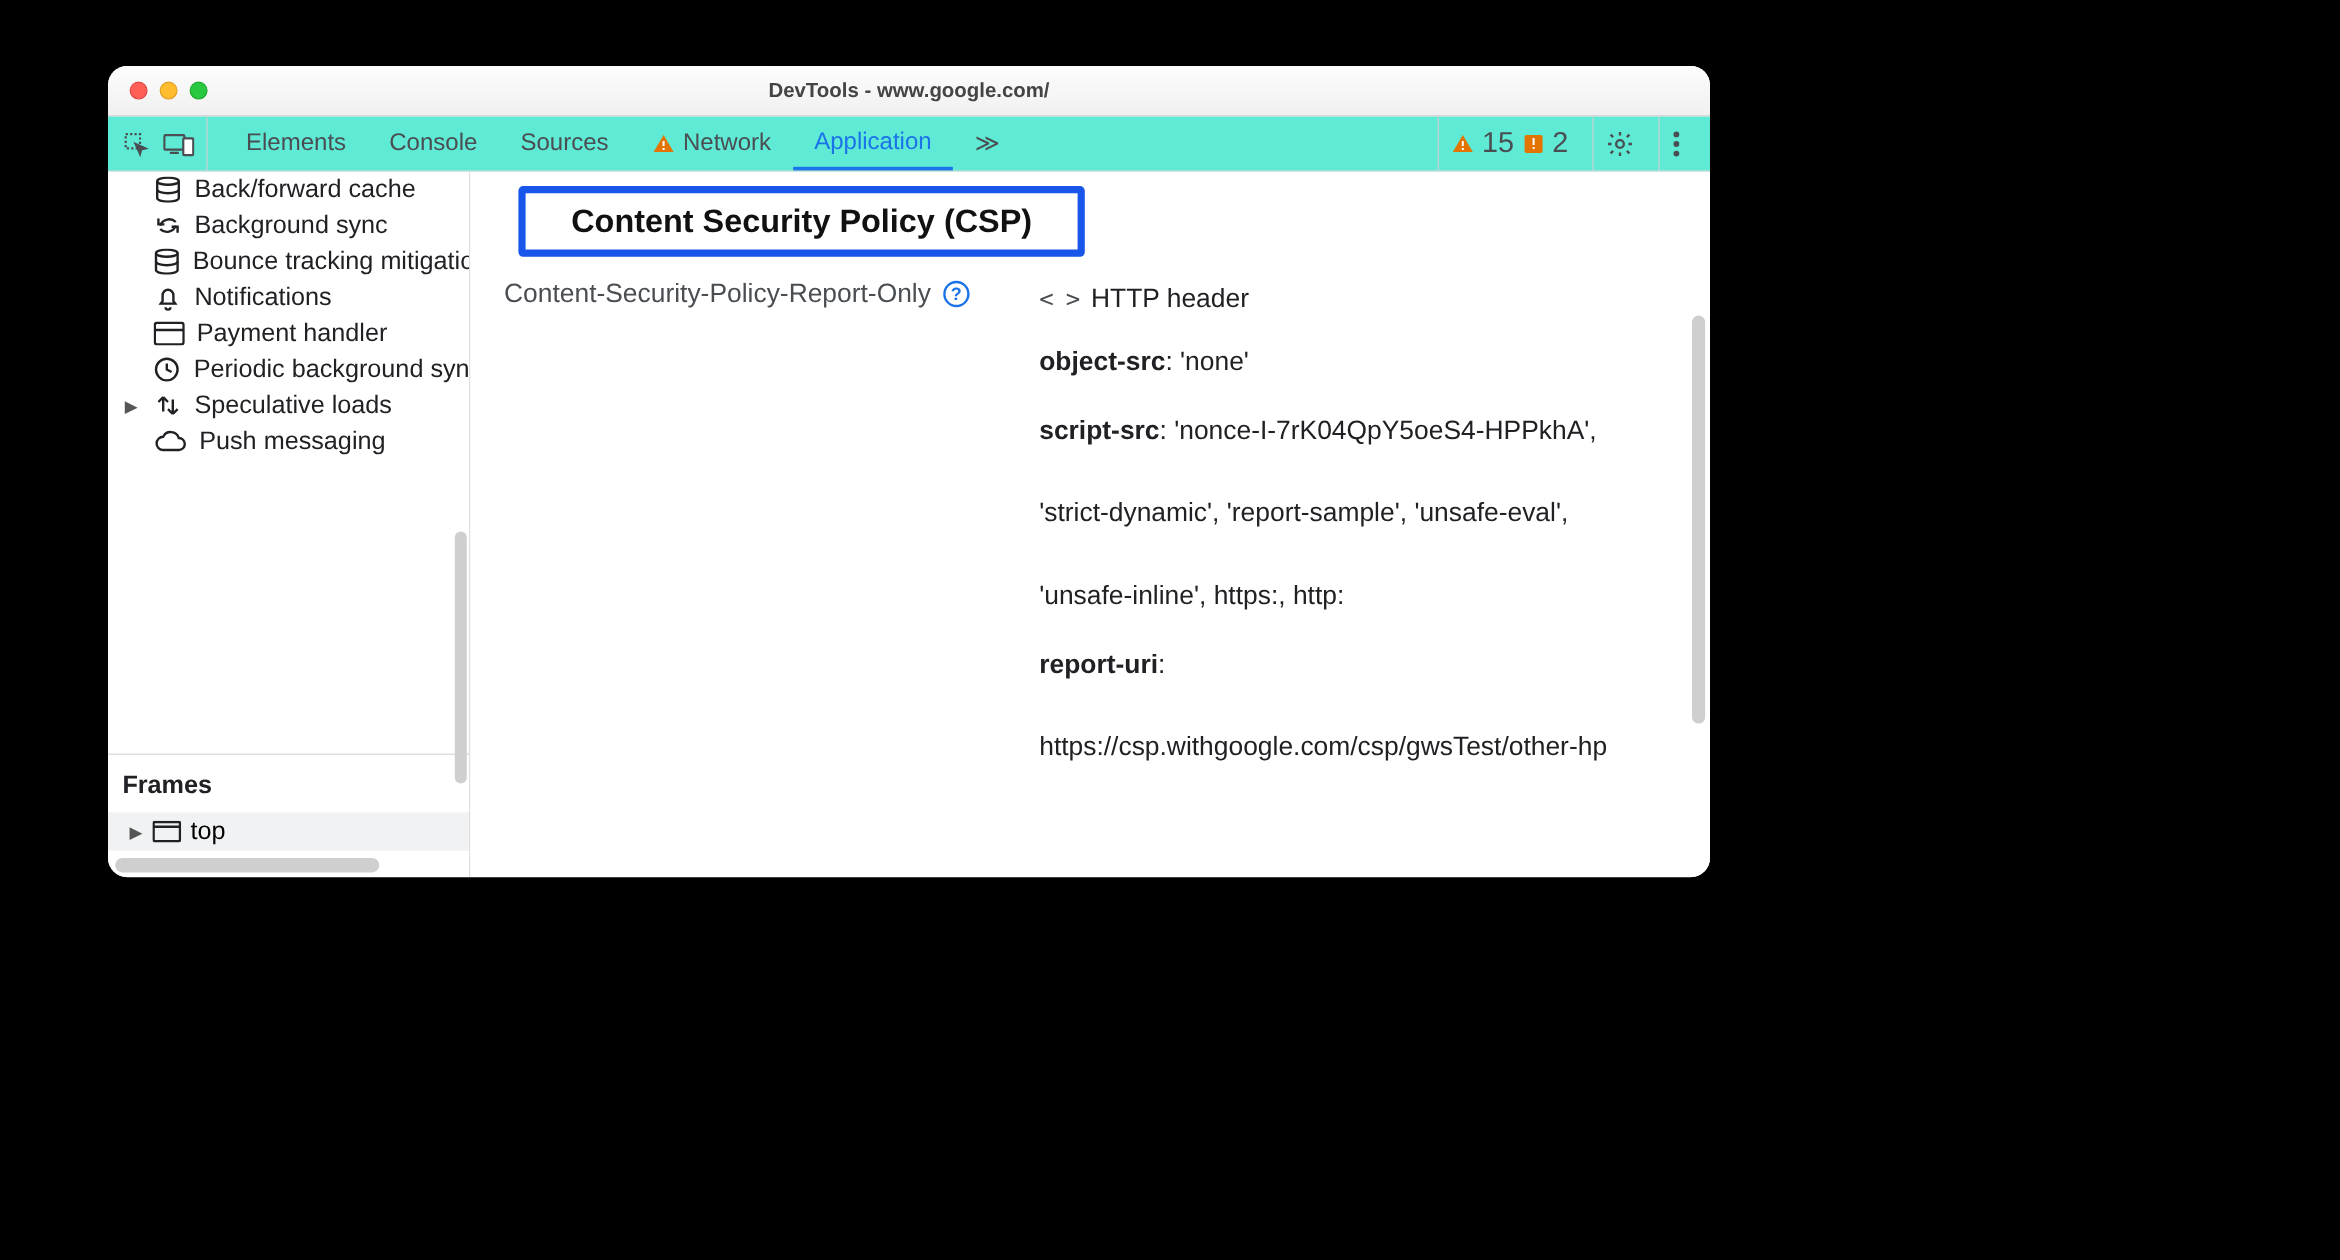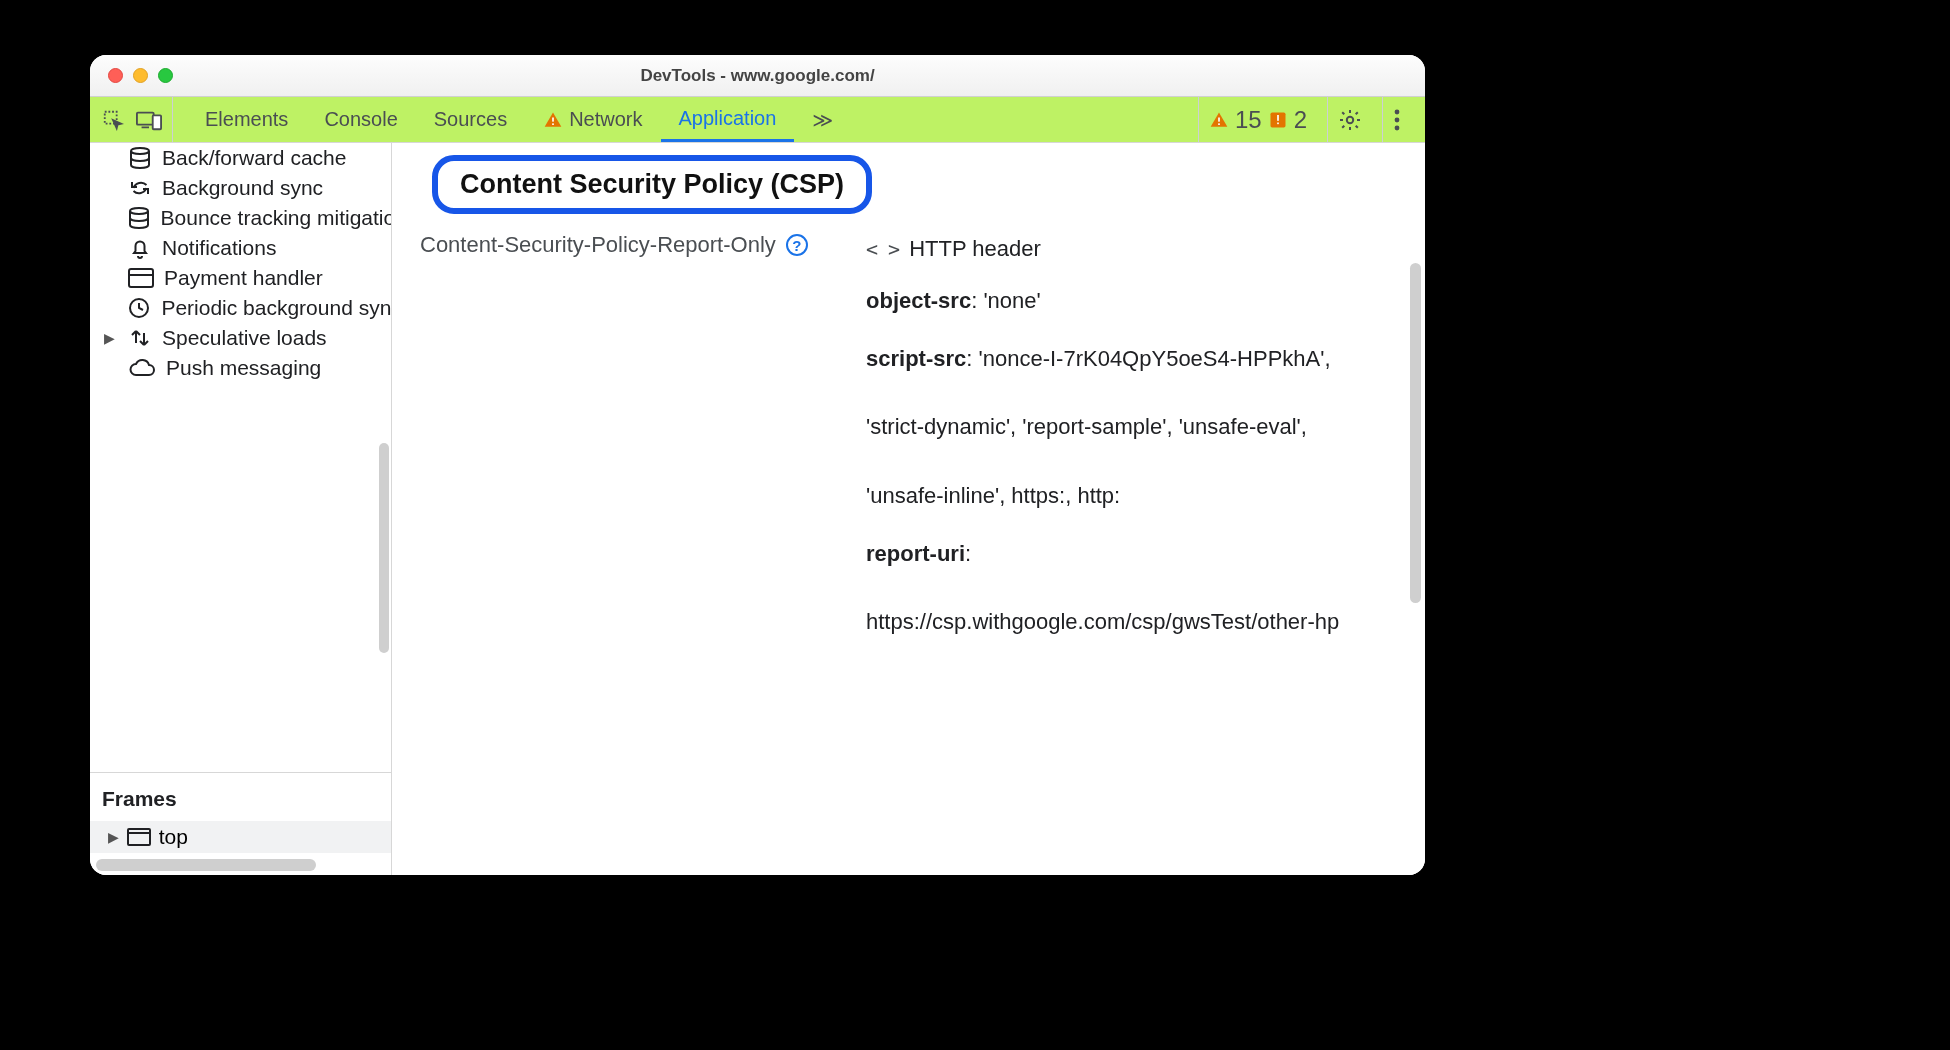--- a/index.html
+++ b/index.html
@@ -11,21 +11,21 @@
     font-family: -apple-system, "Helvetica Neue", Helvetica, Arial, sans-serif;
     display: flex;
     align-items: flex-start;
     justify-content: flex-start;
   }
   .window {
     position: absolute;
     left: 90px;
     top: 55px;
     width: 1335px;
-    height: 820px;
+    height: 676px;
     background: #fff;
     border-radius: 16px;
     box-shadow: 0 20px 60px rgba(0,0,0,0.6);
     overflow: hidden;
     display: flex;
     flex-direction: column;
   }
   .titlebar {
     height: 42px;
     background: linear-gradient(#fdfdfd,#f0f0f0);
@@ -39,21 +39,21 @@
   .tl.red { background:#ff5f57; border:1px solid #e34842;}
   .tl.yellow { background:#febc2e; border:1px solid #e1a125;}
   .tl.green { background:#28c840; border:1px solid #1dab2f;}
   .title-text {
     position: absolute; left:0; right:0;
     text-align: center; font-size: 17px; font-weight: 600;
     color: #444; pointer-events:none;
   }
   .tabstrip {
     height: 46px;
-    background: #bef264;
+    background: #5eead4;
     border-bottom: 1px solid #d7d7d7;
     display: flex;
     align-items: stretch;
     padding: 0 6px;
   }
   .ts-left-icons { display:flex; align-items:center; gap:12px; padding:0 10px 0 6px; border-right:1px solid #ccd0d4; }
   .tabs { display:flex; align-items:stretch; padding-left:14px; gap:0; }
   .tab {
     display:flex; align-items:center; padding:0 18px;
     font-size:20px; color:#4a4e52; cursor:pointer;
@@ -101,22 +101,22 @@
   }
 
   .main { flex:1; background:#fff; position:relative; overflow:hidden; padding:12px 28px 0 28px; }
   .main-vscroll {
     position:absolute; right:4px; top:120px; width:11px; height:340px;
     background:#cfcfcf; border-radius:6px;
   }
   .csp-highlight {
     display:inline-block;
     border:6px solid #1756e8;
-    border-radius:22px;
-    padding:8px 22px;
+    border-radius:4px;
+    padding:8px 38px;
     margin:0 0 18px 12px;
   }
   .csp-title { font-size:27px; font-weight:800; color:#111; }
   .kv-row { display:flex; align-items:flex-start; gap:26px; }
   .kv-left {
     display:flex; align-items:center; gap:10px; min-width:420px;
     font-size:22px; color:#4a4e52; padding-left:0;
   }
   .help-circle {
     width:22px;height:22px;border:2px solid #1a73e8;border-radius:50%;

